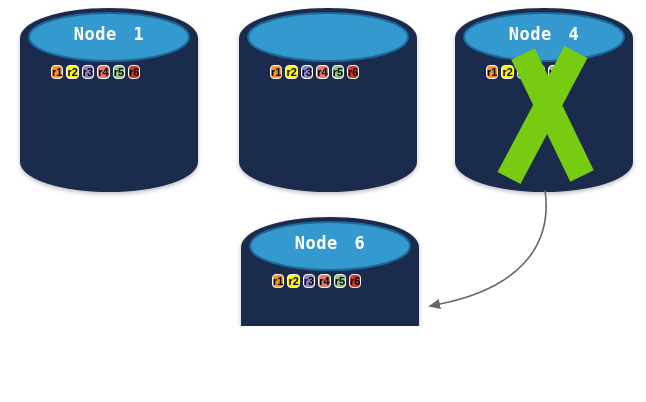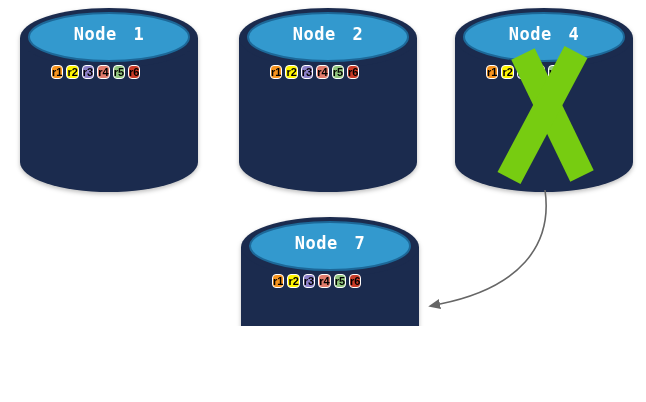--- a/index.html
+++ b/index.html
@@ -80,21 +80,20 @@
     </div>
   </div>
 
   <div class="node node-2">
     <svg class="cyl" width="178" height="184" viewBox="0 0 178 184">
       <ellipse cx="89" cy="154" rx="89" ry="30" fill="#1B2B4E"></ellipse>
       <rect x="0" y="30" width="178" height="124" fill="#1B2B4E"></rect>
       <ellipse cx="89" cy="30" rx="89" ry="30" fill="#1B2B4E"></ellipse>
       <ellipse cx="89" cy="29" rx="80" ry="24" stroke-width="2" stroke="#1D6898" fill="#3399CE"></ellipse>
     </svg>
-    <div class="node-title" style="color: rgb(255, 255, 255);">Node 2</div>
     <div class="records">
       <div class="record" style="background-color: rgb(247, 148, 30);">
           <span>r1</span>
         </div>
       <div class="record" style="background-color: rgb(255, 245, 0);">
           <span>r2</span>
         </div>
       <div class="record" style="background-color: rgb(140, 128, 200);">
           <span>r3</span>
         </div>
@@ -144,21 +143,21 @@
     </svg>
   </div>
 
   <div class="node node-4">
     <svg class="cyl" width="178" height="184" viewBox="0 0 178 184">
       <ellipse cx="89" cy="154" rx="89" ry="30" fill="#1B2B4E"></ellipse>
       <rect x="0" y="30" width="178" height="124" fill="#1B2B4E"></rect>
       <ellipse cx="89" cy="30" rx="89" ry="30" fill="#1B2B4E"></ellipse>
       <ellipse cx="89" cy="29" rx="80" ry="24" stroke-width="2" stroke="#1D6898" fill="#3399CE"></ellipse>
     </svg>
-    <div class="node-title" style="color: rgb(255, 255, 255);">Node 7</div>
+    <div class="node-title" style="color: rgb(255, 255, 255);">Node 6</div>
     <div class="records">
       <div class="record" style="background-color: rgb(247, 148, 30);">
           <span>r1</span>
         </div>
       <div class="record" style="background-color: rgb(255, 245, 0);">
           <span>r2</span>
         </div>
       <div class="record" style="background-color: rgb(140, 128, 200);">
           <span>r3</span>
         </div>

